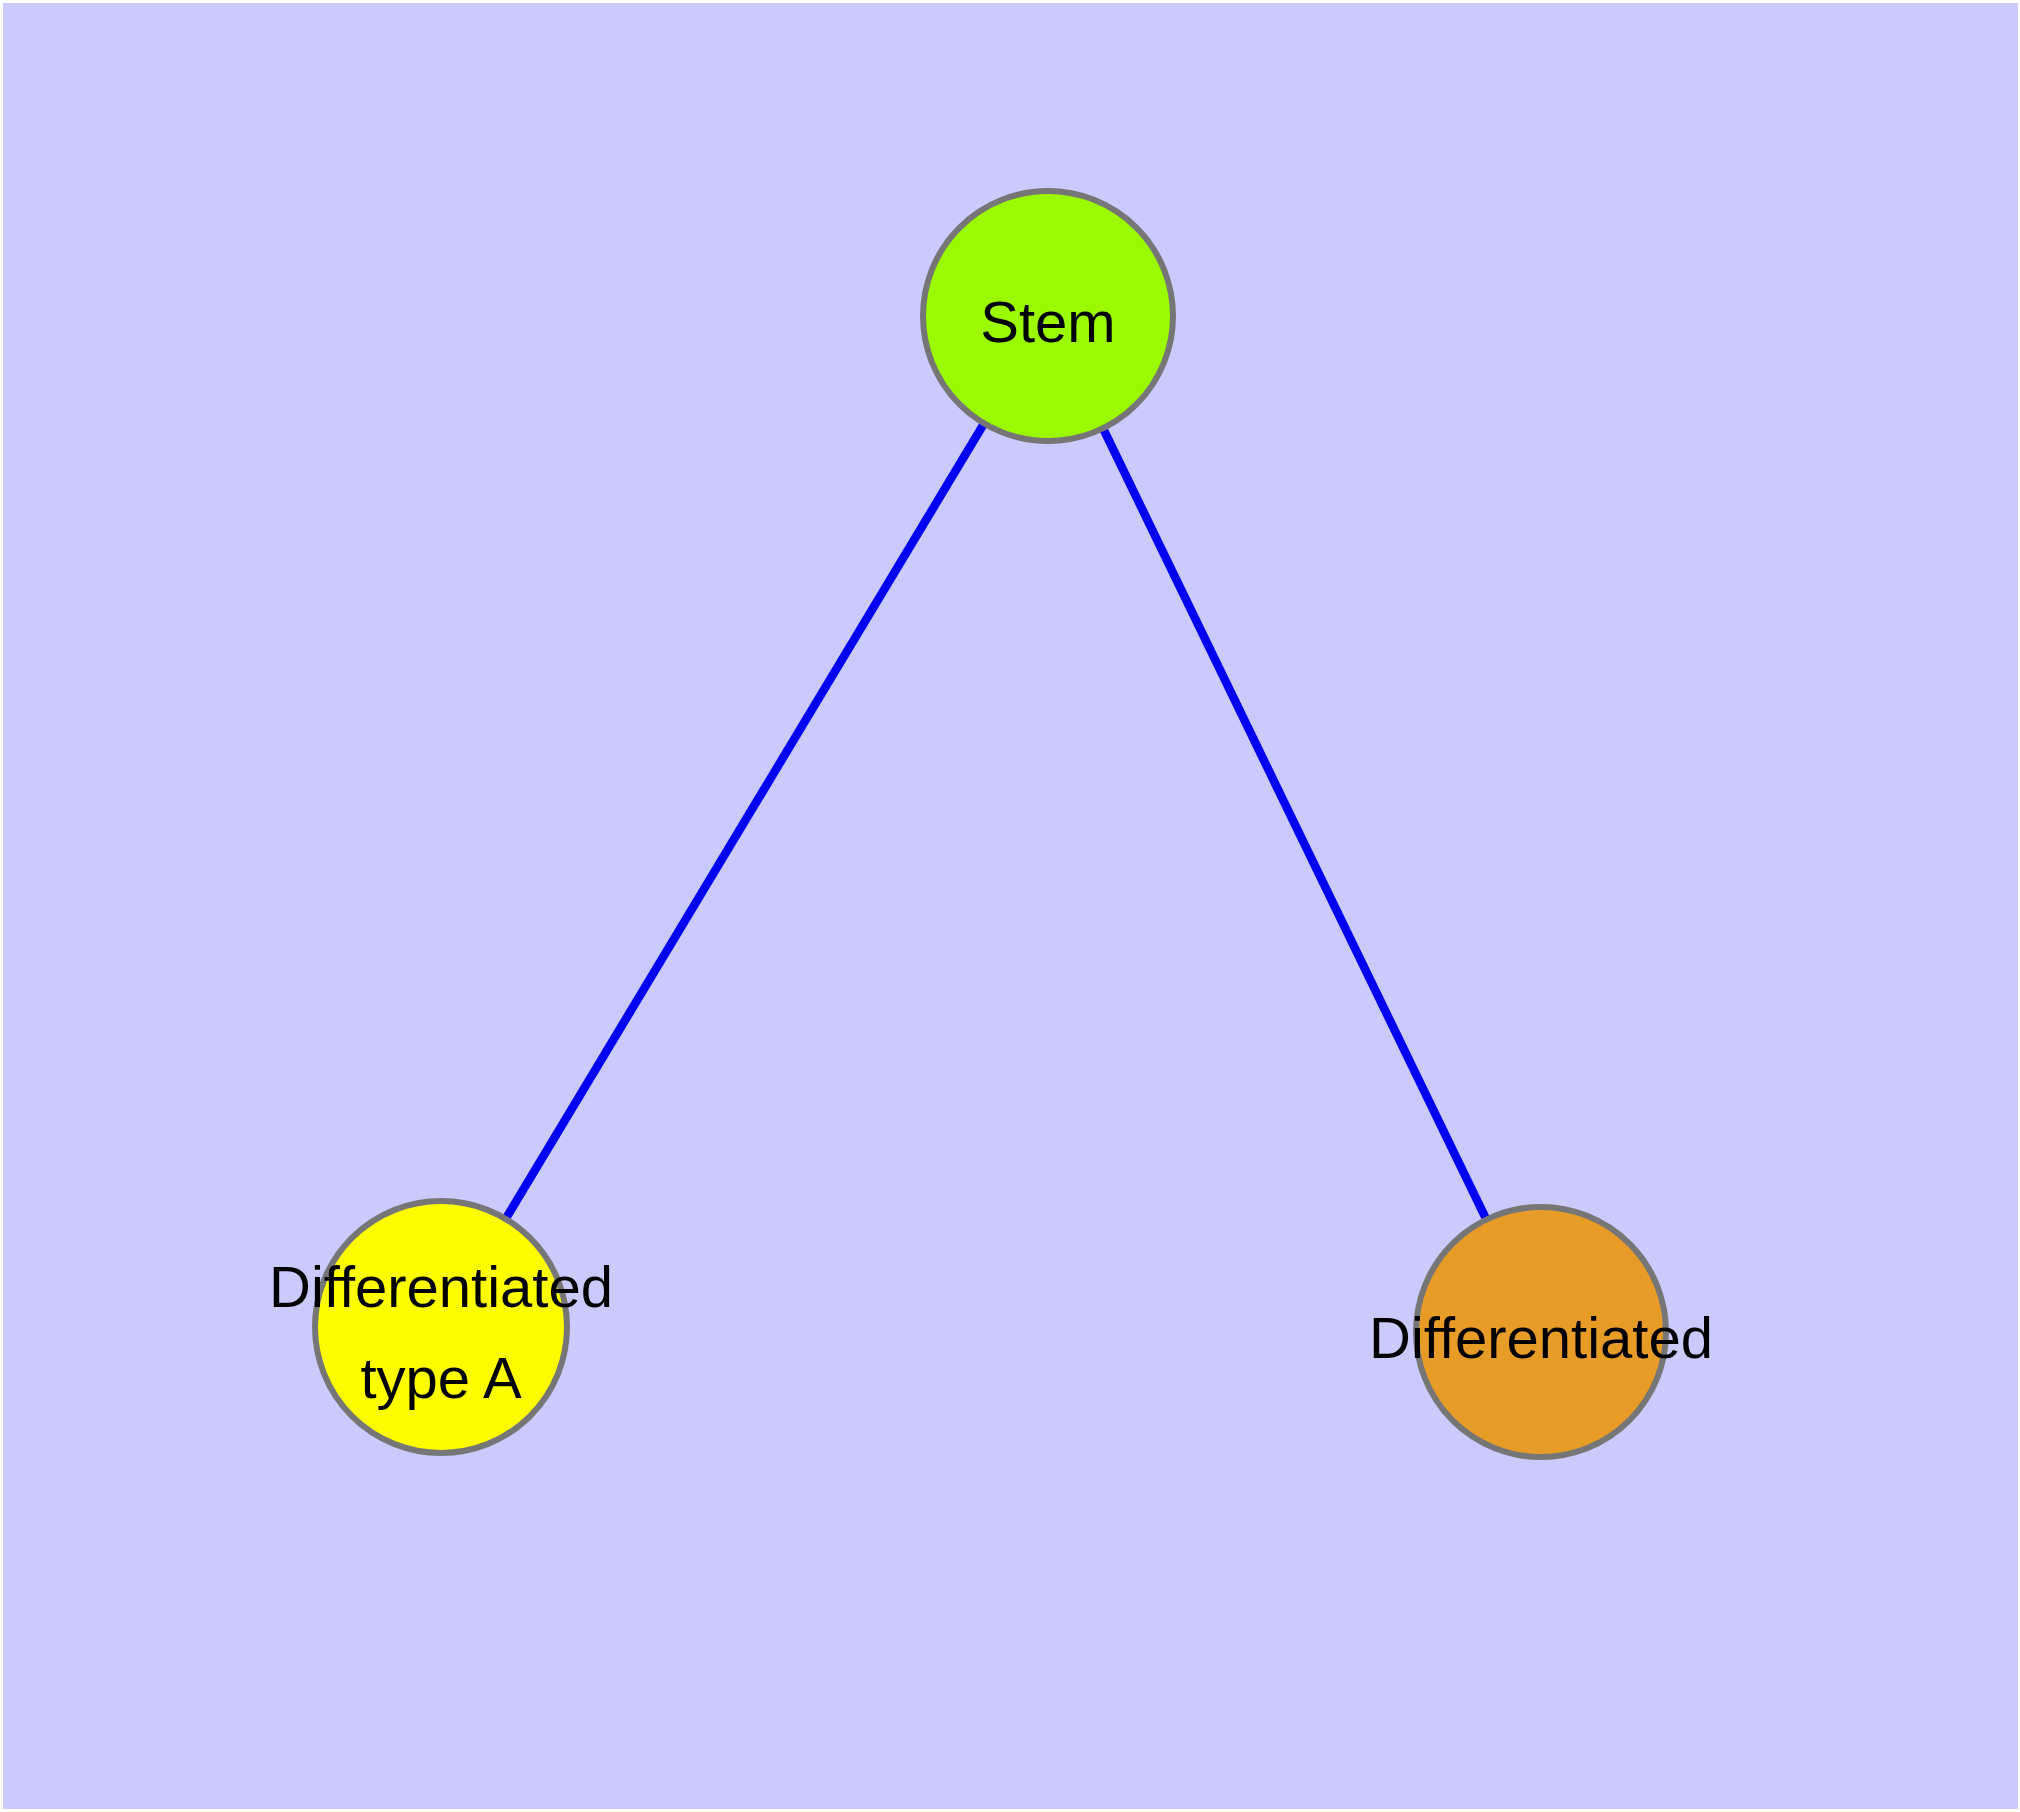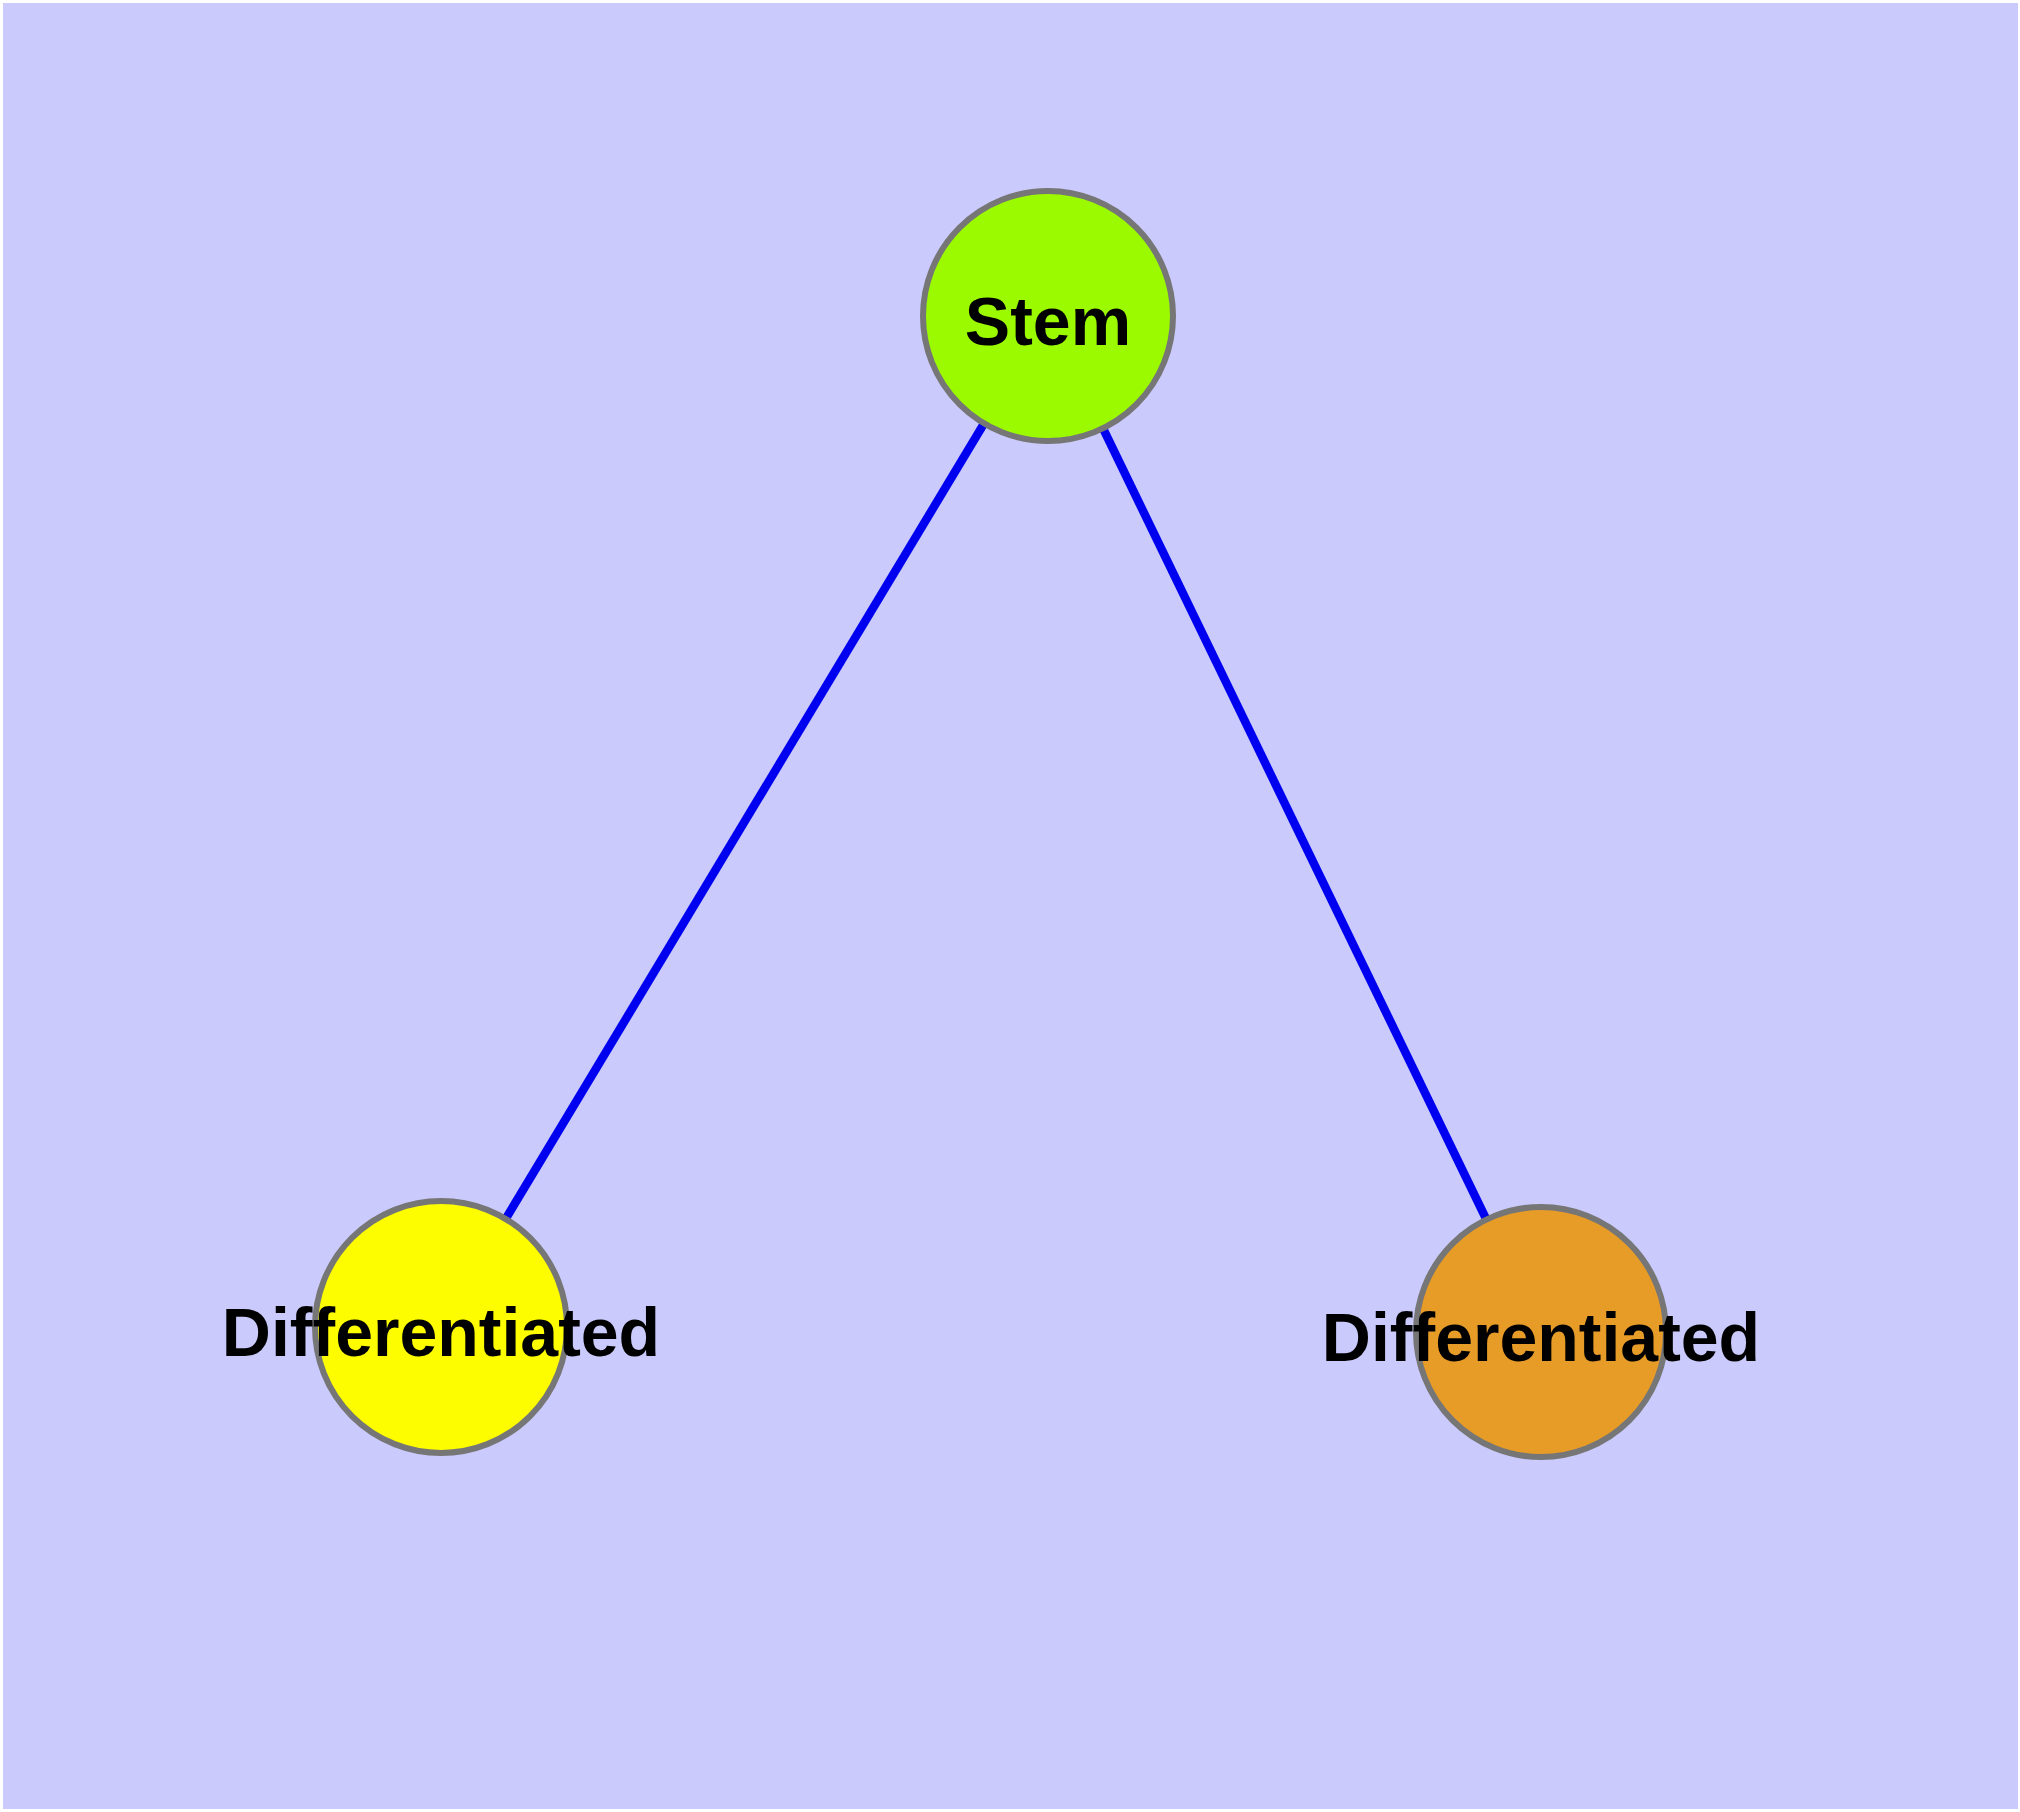--- a/index.html
+++ b/index.html
@@ -41,22 +41,22 @@
 
   .node-stem { left: 920px; top: 188px;  width: 256px; height: 256px; }
   .node-a    { left: 312px;  top: 1198px; width: 258px; height: 258px; }
   .node-b    { left: 1413px; top: 1204px; width: 256px; height: 256px; }
 
   .label {
     position: absolute;
     transform: translate(-50%, -50%);
     z-index: 3;
     color: #000000;
-    font-weight: 700;
-    font-size: 68px;
+    font-weight: 400;
+    font-size: 58px;
     line-height: 91px;
     text-align: center;
     white-space: nowrap;
   }
 
   .label .line { display: block; }
 
   .label-stem { left: 1048px; top: 321px; }
   .label-a    { left: 441px;  top: 1332px; }
   .label-b    { left: 1541px; top: 1337px; }
@@ -83,20 +83,21 @@
   <div class="node node-stem" style="background-color: rgb(155, 250, 0); border-color: rgb(118, 118, 118);"></div>
 
   <div class="node node-a" style="background-color: rgb(253, 253, 0); border-color: rgb(118, 118, 118);"></div>
 
   <div class="node node-b" style="background-color: rgb(231, 156, 40); border-color: rgb(118, 118, 118);"></div>
 
   <div class="label label-stem" style="color: rgb(0, 0, 0);">Stem</div>
 
   <div class="label label-a" style="color: rgb(0, 0, 0);">
     <span class="line">Differentiated</span>
+    <span class="line">type A</span>
   </div>
 
   <div class="label label-b" style="color: rgb(0, 0, 0);">
     <span class="line">Differentiated</span>
   </div>
 
   <div class="frame" style="border-color: rgb(255, 255, 255);"></div>
 </div>
 
 

